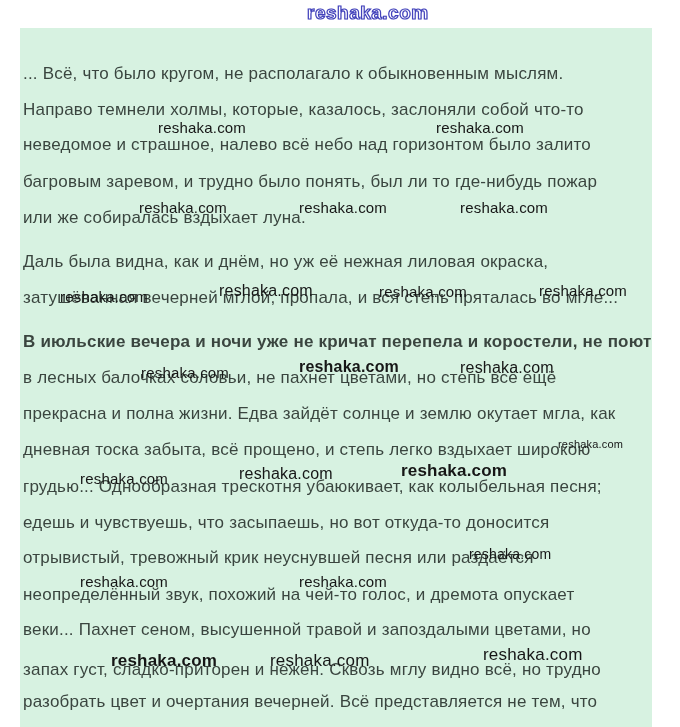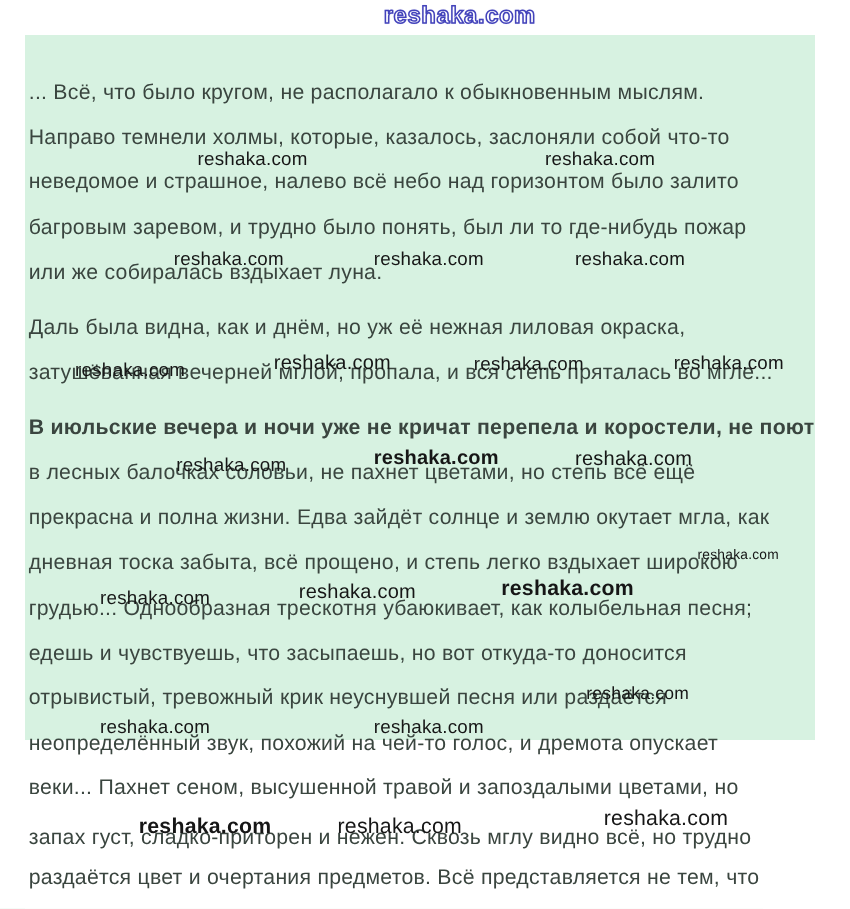--- a/index.html
+++ b/index.html
@@ -16,21 +16,21 @@
   }
   .top-watermark{
     position:absolute;left:287px;top:2px;
     font-size:19px;font-weight:700;letter-spacing:.5px;
     color:#ffffff;
     -webkit-text-stroke:1.2px var(--topwm-color);
     text-shadow:0 0 1px var(--topwm-color);
     white-space:nowrap;
   }
   .panel{
-    position:absolute;left:0;top:28px;width:632px;height:564px;
+    position:absolute;left:0;top:28px;width:632px;height:699px;
     background:var(--panel-bg);
   }
   .line{
     position:absolute;left:3px;
     font-size:17px;letter-spacing:.2px;color:var(--ink);
     white-space:nowrap;font-weight:400;
   }
   .wm{
     position:absolute;color:var(--wm-color);white-space:nowrap;letter-spacing:.2px;
   }
@@ -53,21 +53,21 @@
         <div class="line" style="top: 304px; font-weight: bold;">В июльские вечера и ночи уже не кричат перепела и коростели, не поют</div>
         <div class="line" style="top: 340px;">в лесных балочках соловьи, не пахнет цветами, но степь всё ещё</div>
         <div class="line" style="top: 376px;">прекрасна и полна жизни. Едва зайдёт солнце и землю окутает мгла, как</div>
         <div class="line" style="top: 412px;">дневная тоска забыта, всё прощено, и степь легко вздыхает широкою</div>
         <div class="line" style="top: 449px;">грудью... Однообразная трескотня убаюкивает, как колыбельная песня;</div>
         <div class="line" style="top: 485px;">едешь и чувствуешь, что засыпаешь, но вот откуда-то доносится</div>
         <div class="line" style="top: 520px;">отрывистый, тревожный крик неуснувшей песня или раздаётся</div>
         <div class="line" style="top: 557px;">неопределённый звук, похожий на чей-то голос, и дремота опускает</div>
         <div class="line" style="top: 592px;">веки... Пахнет сеном, высушенной травой и запоздалыми цветами, но</div>
         <div class="line" style="top: 632px;">запах густ, сладко-приторен и нежен. Сквозь мглу видно всё, но трудно</div>
-        <div class="line" style="top: 664px;">раздаётся цвет и очертания предметов. Всё представляется не тем, что</div>
+        <div class="line" style="top: 664px;">разобрать цвет и очертания вечерней. Всё представляется не тем, что</div>
       </div>
     <div>
         <span class="wm" style="left: 138px; top: 91px; font-size: 15px; font-weight: 400;">reshaka.com</span>
         <span class="wm" style="left: 416px; top: 91px; font-size: 15px; font-weight: 400;">reshaka.com</span>
         <span class="wm" style="left: 119px; top: 171px; font-size: 15px; font-weight: 400;">reshaka.com</span>
         <span class="wm" style="left: 279px; top: 171px; font-size: 15px; font-weight: 400;">reshaka.com</span>
         <span class="wm" style="left: 440px; top: 171px; font-size: 15px; font-weight: 400;">reshaka.com</span>
         <span class="wm" style="left: 40px; top: 260px; font-size: 15px; font-weight: 400;">reshaka.com</span>
         <span class="wm" style="left: 199px; top: 254px; font-size: 16px; font-weight: 400;">reshaka.com</span>
         <span class="wm" style="left: 359px; top: 255px; font-size: 15px; font-weight: 400;">reshaka.com</span>

